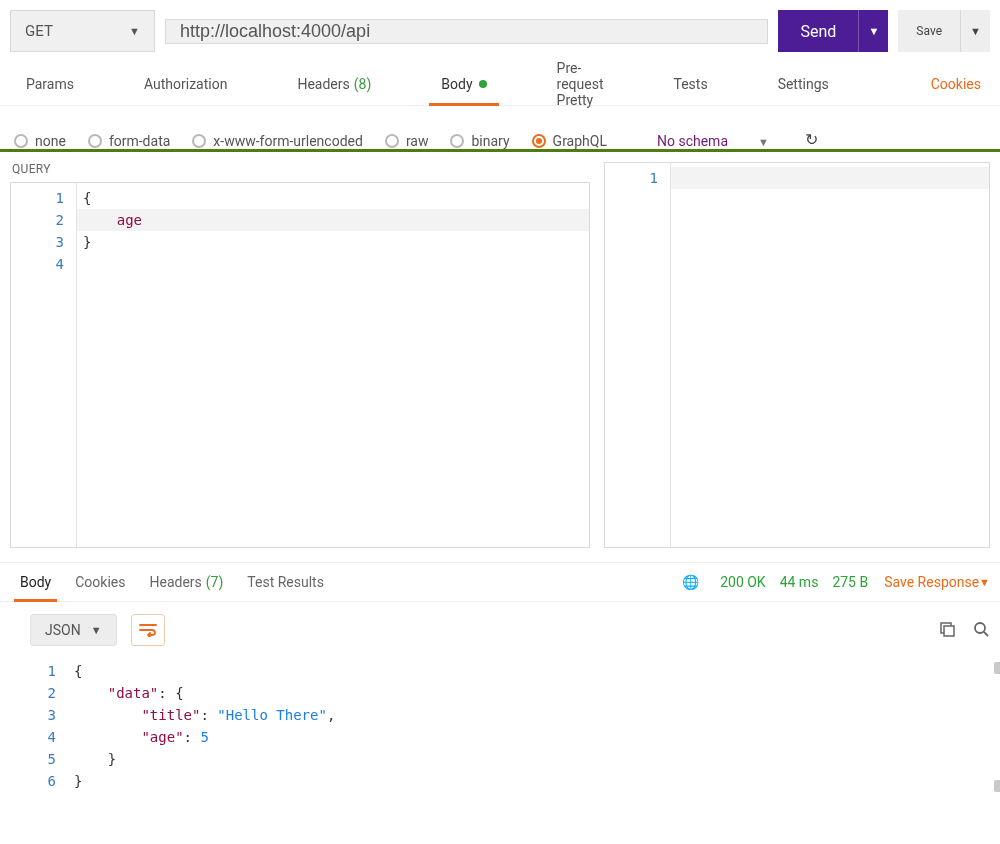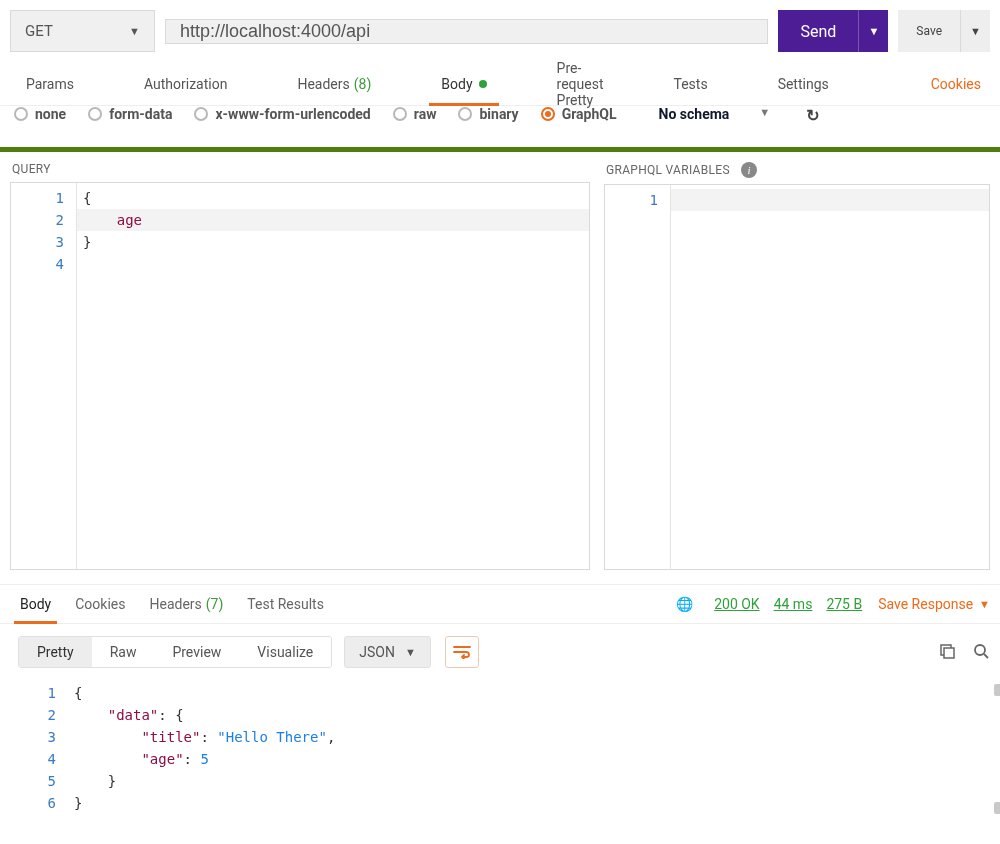--- a/index.html
+++ b/index.html
@@ -17,26 +17,26 @@
 
 .tabs { display: flex; align-items: center; padding: 0 14px; height: 44px; border-bottom: 1px solid #eee; position: relative; gap: 32px; }
 .tabs .tab { padding: 0 12px; margin-right: 14px; color: #555; cursor: pointer; height: 100%; display:flex; align-items:center; position:relative; }
 .tabs .tab.active { color: #333; }
 .tabs .tab.active::after { content:""; position:absolute; left:0; right:0; bottom:-1px; height:3px; background:#ed6b1c; }
 .badge-count { color: #3a9c3a; margin-left:4px; }
 .dot-green { width:8px; height:8px; border-radius:50%; background:#2fa33a; display:inline-block; margin-left:6px; }
 .spacer { flex:1; }
 .link-orange { color:#ed6b1c; cursor:pointer; margin-left:12px; }
 
-.body-types { display:flex; align-items:flex-start; padding: 0 14px; height: 46px; gap: 22px; border-bottom: 5px solid #4d7c0f; font-weight: bold; }
+.body-types { display:flex; align-items:flex-end; padding: 0 14px; height: 46px; gap: 22px; border-bottom: 3px solid #4d7c0f; }
 .radio-opt { display:flex; align-items:center; gap:7px; color:#555; cursor:pointer; }
 .radio-circle { width:14px; height:14px; border-radius:50%; border:2px solid #b8b8b8; display:flex; align-items:center; justify-content:center; }
 .radio-circle.sel { border-color:#ed6b1c; }
 .radio-circle.sel::after { content:""; width:6px; height:6px; border-radius:50%; background:#ed6b1c; }
-.schema-txt { color:#0f172a; margin-left: 20px; cursor:pointer; }
+.schema-txt { color:#701a75; margin-left: 28px; cursor:pointer; }
 .caret-down-sm { margin-left:8px; color:#777; }
 .reload-icon { margin-left:14px; color:#444; cursor:pointer; font-size:16px; }
 
 .editors { display:flex; gap:14px; padding: 10px 10px 14px; }
 .panel { border:1px solid #d9d9d9; height: 300px; display:flex; flex-direction:column; }
 .panel.query { flex: 1; }
 .panel.vars { flex: 0 0 386px; position:relative; }
 .panel-header { font-size: 12px; font-weight: 400; color:#666; padding: 0 2px 6px; letter-spacing: 0.3px; }
 .panel-outer { flex:1; display:flex; flex-direction:column; }
 .vars-hint { width:16px; height:16px; border-radius:50%; background:#888; color:#fff; font-size:11px; display:inline-flex; align-items:center; justify-content:center; margin-left:8px; font-family:Georgia, serif; font-style:italic; }
@@ -50,23 +50,23 @@
 .tok-punct { color:#333; }
 .tok-prop { color:#910b45; }
 .tok-str { color:#1d7fe6; }
 .tok-num { color:#1d7fe6; }
 .tok-key { color:#910b45; }
 
 .resp-tabs { display:flex; align-items:center; padding: 0 10px; height:40px; border-top:1px solid #eee; border-bottom:1px solid #eee; }
 .resp-tabs .rtab { padding:0 10px; margin-right:4px; color:#666; cursor:pointer; height:100%; display:flex; align-items:center; position:relative; }
 .resp-tabs .rtab.active { color:#222; }
 .resp-tabs .rtab.active::after { content:""; position:absolute; left:4px; right:4px; bottom:-1px; height:3px; background:#ed6b1c; }
-.resp-info { color:#2fa33a; margin-left:14px;text-decoration:underline; }
+.resp-info { color:#2fa33a; margin-left:14px; }
 .globe-icon { color:#777; margin-left:auto; margin-right:6px; }
-.save-resp { color:#ed6b1c; margin-left:16px; cursor:pointer; display:flex; align-items:center; gap:6px; }
+.save-resp { color:#ed6b1c; margin-left:16px; cursor:pointer; display:flex; align-items:center; }
 
 .resp-toolbar { display:flex; align-items:center; padding:12px 10px 10px 18px; gap:0; }
 .btn-group { display:flex; border:1px solid #e0e0e0; border-radius:3px; overflow:hidden; }
 .btn-group .bgbtn { padding:7px 18px; background:#fff; color:#555; cursor:pointer; }
 .btn-group .bgbtn.active { background:#ededed; color:#333; }
 .sel-json { margin-left:12px; background:#ededed; border:1px solid #e0e0e0; border-radius:3px; padding:7px 14px; display:flex; align-items:center; gap:10px; color:#555; cursor:pointer; }
 .wrap-icon { margin-left:14px; width:34px; height:32px; display:flex; align-items:center; justify-content:center; border:1px solid #f0c9b2; border-radius:3px; color:#ed6b1c; cursor:pointer; }
 .toolbar-right { margin-left:auto; display:flex; gap:16px; color:#666; }
 .toolbar-right span { cursor:pointer; }
 
@@ -177,24 +177,20 @@
         </div>
         <div class="code-body">
           <div class="code-line"><span class="tok-punct">{</span></div>
           <div class="code-line hl"><span>    </span><span class="tok-prop">age</span></div>
           <div class="code-line"><span class="tok-punct">}</span></div>
         </div>
       </div>
     </div>
   </div>
   <div class="panel-outer" style="flex:0 0 386px;">
-    <div class="panel-header">
-      <span>GRAPHQL VARIABLES</span>
-      <span class="vars-hint">i</span>
-    </div>
     <div class="panel vars">
       <div class="code-area">
         <div class="gutter">
           <div class="ln">1</div>
         </div>
         <div class="code-body">
           <div class="code-line hl"></div>
         </div>
       </div>
     </div>
@@ -219,26 +215,20 @@
   <span class="resp-info">200 OK</span>
   <span class="resp-info">44 ms</span>
   <span class="resp-info">275 B</span>
   <span class="save-resp">
       <span>Save Response</span>
       <span class="chev">▼</span>
     </span>
 </div>
 
 <div class="resp-toolbar">
-  <div class="btn-group">
-    <div class="bgbtn active">Pretty</div>
-    <div class="bgbtn">Raw</div>
-    <div class="bgbtn">Preview</div>
-    <div class="bgbtn">Visualize</div>
-  </div>
   <div class="sel-json">
     <span>JSON</span>
       <span class="chev">▼</span>
   </div>
   <div class="wrap-icon">
     <svg width="18" height="14" viewBox="0 0 18 14">
         <path d="M1 2 H17 M1 7 H13 Q16 7 16 10 Q16 12 13 12 H9 M11 10 L9 12 L11 14" stroke="#ed6b1c" stroke-width="1.8" fill="none" stroke-linecap="round" stroke-linejoin="round"></path>
       </svg>
   </div>
   <div class="toolbar-right">

